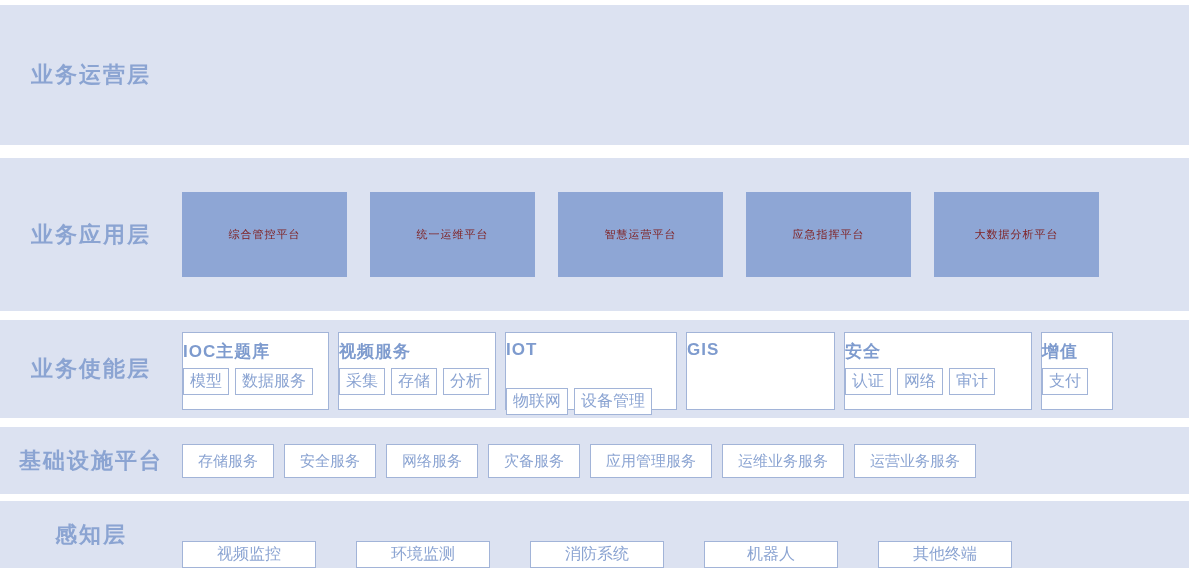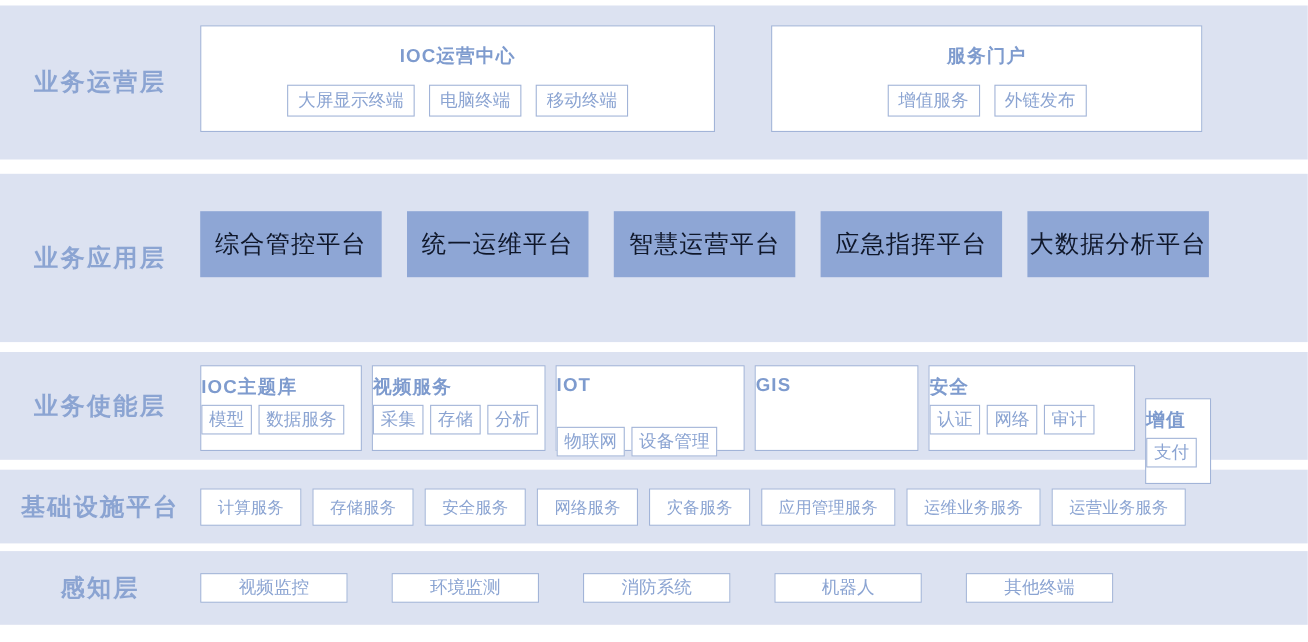--- a/index.html
+++ b/index.html
@@ -33,69 +33,52 @@
   .row1{gap:51px;padding-top:18px;}
   .group-big{height:97px;background:#ffffff;border:1.5px solid var(--border);display:flex;flex-direction:column;align-items:center;}
   .group-big.w1{width:468px;}
   .group-big.w2{width:392px;}
   .group-title{margin-top:15px;font-size:17px;font-weight:bold;color:var(--title);letter-spacing:1px;}
   .sub-row{display:flex;gap:13px;margin-top:15px;}
   .sub-box{border:1.5px solid var(--border);background:#ffffff;color:var(--subtext);font-size:16px;padding:3px 9px;white-space:nowrap;display:flex;align-items:center;justify-content:center;}
 
   
   .row2{gap:23px;padding-top:34px;}
-  .platform{width:165px;height:60px;background:var(--dark-box);color:#0f172a;font-size:22px;letter-spacing:1px;display:flex;align-items:center;justify-content:center;white-space:nowrap;}
+  .platform{width:165px;height:85px;background:var(--dark-box);color:#7f1d1d;font-size:11px;letter-spacing:1px;display:flex;align-items:center;justify-content:center;white-space:nowrap;}
 
   
   .row3{gap:9px;padding-top:12px;}
   .group3{height:78px;background:#ffffff;border:1.5px solid var(--border);display:flex;flex-direction:column;align-items:flex-start;}
   .group3 .group-title{margin-top:7px;font-size:17px;}
   .group3 .sub-row{gap:6px;margin-top:5px;}
   .group3 .sub-box{padding:2px 6px;}
   .g3-1{width:147px;}
   .g3-2{width:158px;}
   .g3-3{width:172px;gap:23px;}
   .g3-4{width:149px;}
   .g3-5{width:188px;}
-  .g3-6{width:60px;margin-top:30px;}
+  .g3-6{width:72px;}
 
   
   .row4{gap:10px;align-items:center;padding-top:1px;}
   .svc{height:34px;padding:0 15px;border:1.5px solid var(--border);background:#ffffff;color:var(--subtext);font-size:15px;display:flex;align-items:center;justify-content:center;white-space:nowrap;}
 
   
-  .row5{gap:40px;align-items:center;}
+  .row5{gap:40px;align-items:flex-end;}
   .term{width:134px;height:27px;border:1.5px solid var(--border);background:#ffffff;color:var(--subtext);font-size:16px;display:flex;align-items:center;justify-content:center;white-space:nowrap;}
 </style>
 </head>
 <body>
 
 <div class="page">
   <div class="spacer-top"></div>
 
   <div class="band band1">
     <div class="label-col">
       <div class="layer-label">业务运营层</div>
-    </div>
-    <div class="content row1">
-      <div class="group-big w1">
-        <div class="group-title">IOC运营中心</div>
-        <div class="sub-row">
-          <div class="sub-box">大屏显示终端</div>
-          <div class="sub-box">电脑终端</div>
-          <div class="sub-box">移动终端</div>
-        </div>
-      </div>
-      <div class="group-big w2">
-        <div class="group-title">服务门户</div>
-        <div class="sub-row">
-          <div class="sub-box">增值服务</div>
-          <div class="sub-box">外链发布</div>
-        </div>
-      </div>
     </div>
   </div>
 
   <div class="gap1"></div>
 
   <div class="band band2">
     <div class="label-col">
       <div class="layer-label">业务应用层</div>
     </div>
     <div class="content row2">
@@ -156,21 +139,20 @@
     </div>
   </div>
 
   <div class="gap3"></div>
 
   <div class="band band4">
     <div class="label-col">
       <div class="layer-label">基础设施平台</div>
     </div>
     <div class="content row4">
-      <div class="svc">计算服务</div>
       <div class="svc">存储服务</div>
       <div class="svc">安全服务</div>
       <div class="svc">网络服务</div>
       <div class="svc">灾备服务</div>
       <div class="svc">应用管理服务</div>
       <div class="svc">运维业务服务</div>
       <div class="svc">运营业务服务</div>
     </div>
   </div>
 

